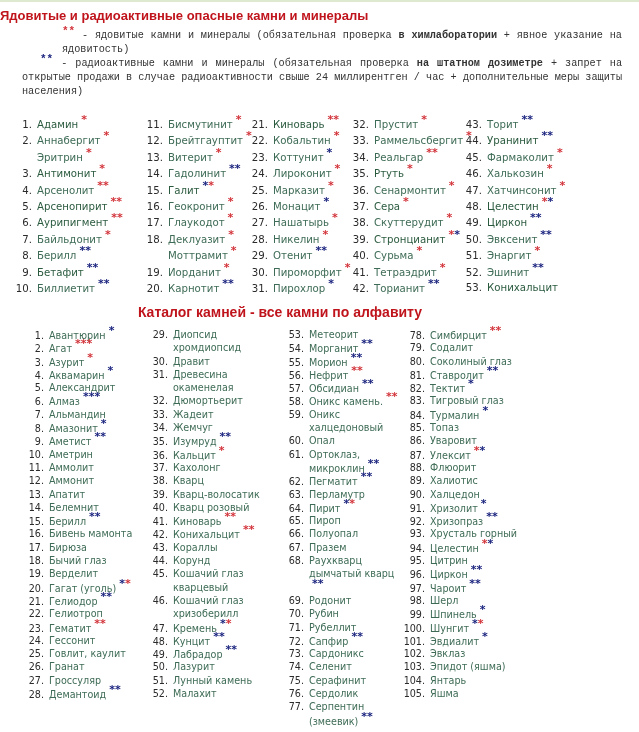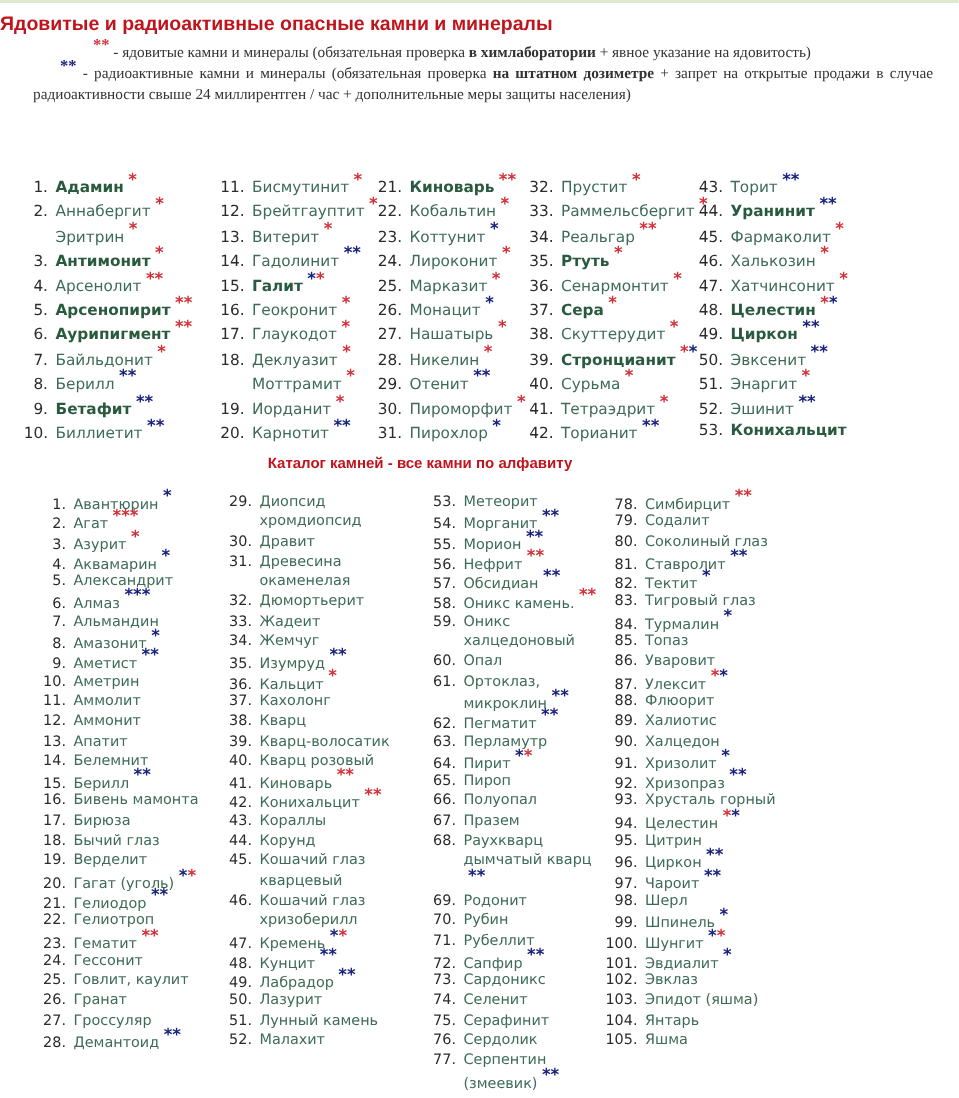--- a/index.html
+++ b/index.html
@@ -12,37 +12,37 @@
     box-sizing: border-box;
     position: relative;
   }
   .title {
     position: absolute; left: 0; top: 6px; width: 639px;
     text-align: left; color: #c0141c; font-weight: bold;
     font-family: "Liberation Sans", sans-serif; font-size: 13px;
   }
   .legend {
     position: absolute; left: 22px; top: 27px; width: 600px;
-    font-family: Liberation Serif, serif; font-size: 10.2px; color: #333;
+    font-family: Liberation Mono, monospace; font-size: 10.2px; color: #333;
     line-height: 14px; text-align: justify;
   }
   .legend p { margin: 0; }
   .legend .s { font-size: 11px; vertical-align: super; line-height: 0; font-weight: bold; }
   .red { color: #d2333a; }
   .blue { color: #1a237e; }
   .catalog-title {
     position: absolute; left: 0; top: 302px; width: 560px; text-align: center;
-    color: #c0141c; font-weight: bold; font-size: 10px;
+    color: #c0141c; font-weight: bold; font-size: 14px;
     font-family: "Liberation Sans", sans-serif;
   }
   .col { position: absolute; font-size: 10.2px; }
   .row { position: relative; height: 16.4px; white-space: nowrap; }
   .num { display: inline-block; width: 20px; text-align: right; color: #2b2b2b; margin-right: 5px; }
   .name { color: #3d6b55; }
-  .bold { font-weight: bold; color: #2a5a3e; }
+  .bold { font-weight: normal; color: #2a5a3e; }
   .stars { font-size: 11px; position: relative; top: -5px; margin-left: 3px; font-weight: bold; letter-spacing: 0px; }
   .cat .row { height: 13.3px; font-size: 9.6px; }
   .cat .num { width: 22px; }
 </style>
 </head>
 <body>
 
 <div class="title">Ядовитые и радиоактивные опасные камни и минералы</div>
 
 <div class="legend">

